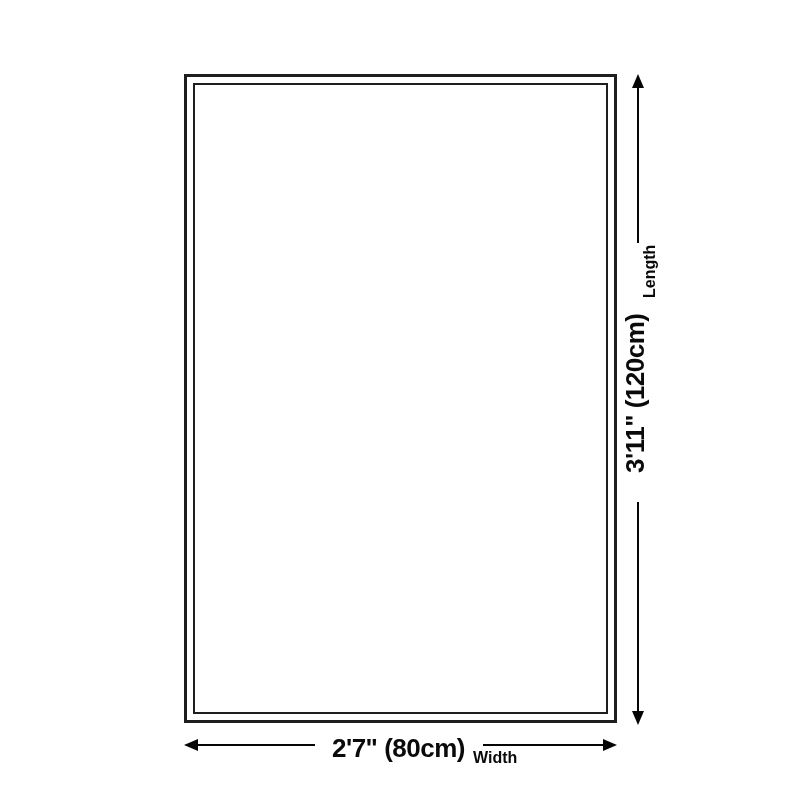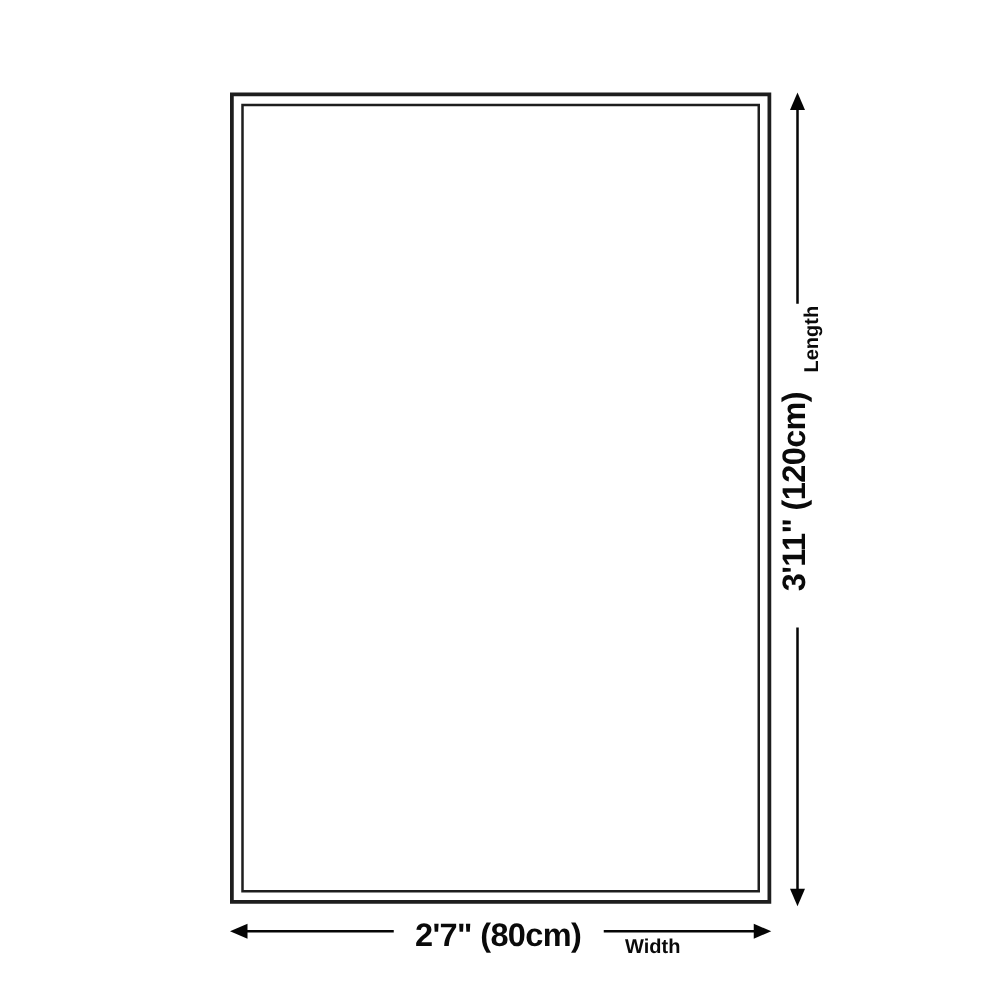--- a/index.html
+++ b/index.html
@@ -105,21 +105,21 @@
     left: 642px;
     top: 298px;
     transform: rotate(-90deg);
     transform-origin: 0 0;
   }
   .width-value {
     left: 332px;
     top: 735px;
   }
   .width-label {
-    left: 500px;
+    left: 473px;
     top: 750px;
   }
 </style>
 </head>
 <body>
 
 <div id="canvas">
 
   <div class="rug-outer">
     <div class="rug-inner"></div>

